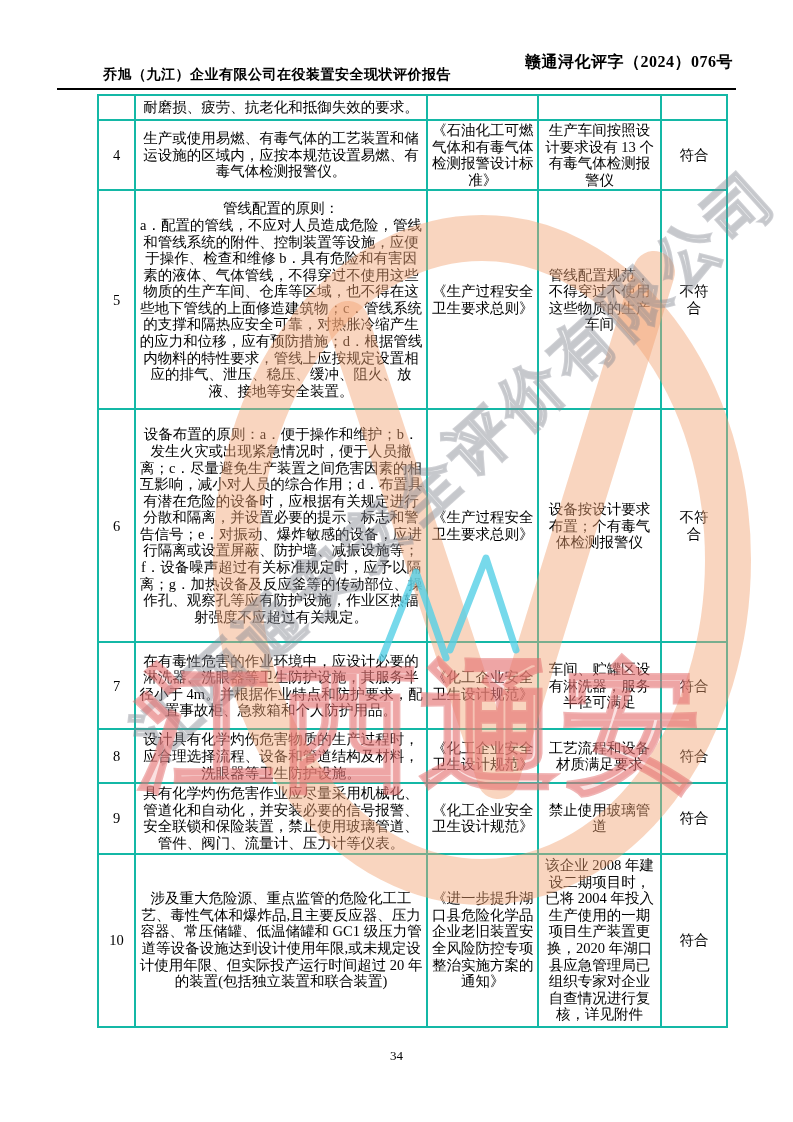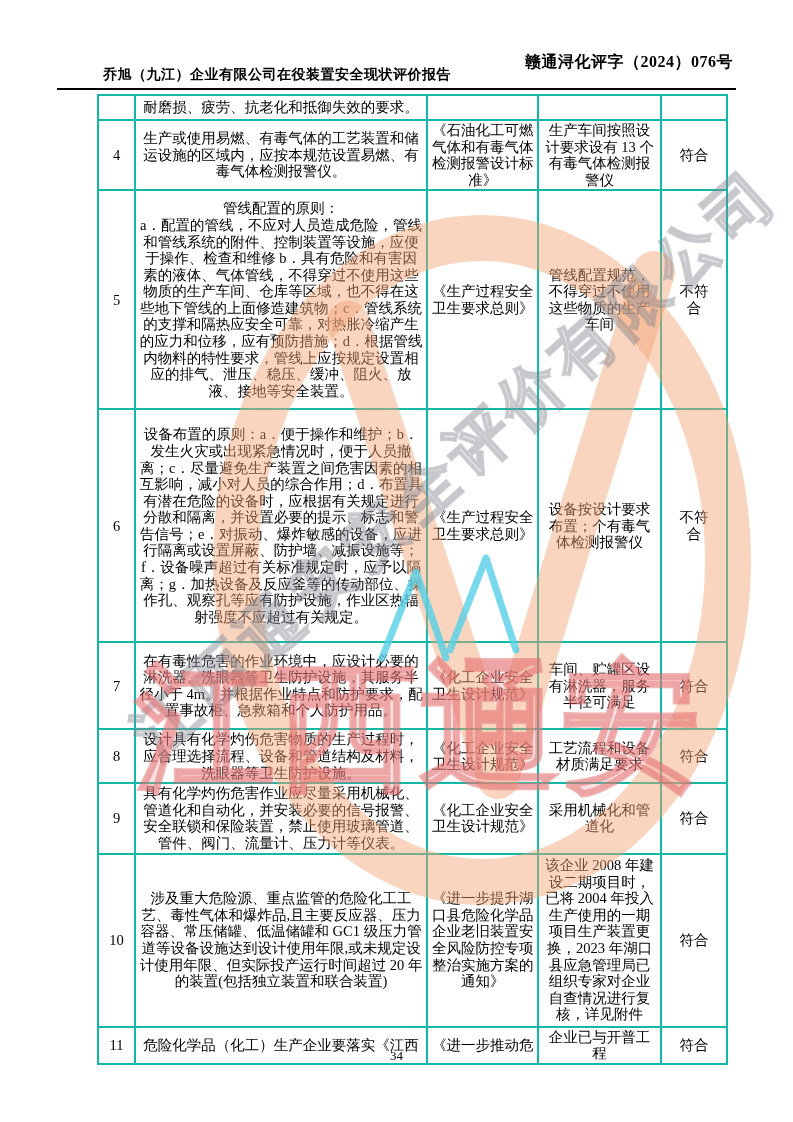--- a/index.html
+++ b/index.html
@@ -126,35 +126,28 @@
           <td class="c-no">8</td>
           <td class="c-content">设计具有化学灼伤危害物质的生产过程时，应合理选择流程、设备和管道结构及材料，洗眼器等卫生防护设施。</td>
           <td class="c-basis">《化工企业安全卫生设计规范》</td>
           <td class="c-note">工艺流程和设备材质满足要求</td>
           <td class="c-result"><span class="res">符合</span></td>
         </tr>
         <tr style="height: 70px;">
           <td class="c-no">9</td>
           <td class="c-content">具有化学灼伤危害作业应尽量采用机械化、管道化和自动化，并安装必要的信号报警、安全联锁和保险装置，禁止使用玻璃管道、管件、阀门、流量计、压力计等仪表。</td>
           <td class="c-basis">《化工企业安全卫生设计规范》</td>
-          <td class="c-note">采用机械化和管道化</td>
+          <td class="c-note">禁止使用玻璃管道</td>
           <td class="c-result"><span class="res">符合</span></td>
         </tr>
         <tr style="height: 173px;">
           <td class="c-no">10</td>
           <td class="c-content">涉及重大危险源、重点监管的危险化工工艺、毒性气体和爆炸品,且主要反应器、压力容器、常压储罐、低温储罐和 GC1 级压力管道等设备设施达到设计使用年限,或未规定设计使用年限、但实际投产运行时间超过 20 年的装置(包括独立装置和联合装置)</td>
           <td class="c-basis">《进一步提升湖口县危险化学品企业老旧装置安全风险防控专项整治实施方案的通知》</td>
-          <td class="c-note">该企业 2008 年建设二期项目时，已将 2004 年投入生产使用的一期项目生产装置更换，2023 年湖口县应急管理局已组织专家对企业自查情况进行复核，详见附件</td>
-          <td class="c-result"><span class="res">符合</span></td>
-        </tr>
-        <tr style="height: 26px;">
-          <td class="c-no">11</td>
-          <td class="c-content">危险化学品（化工）生产企业要落实《江西</td>
-          <td class="c-basis">《进一步推动危</td>
-          <td class="c-note">企业已与开普工程</td>
+          <td class="c-note">该企业 2008 年建设二期项目时，已将 2004 年投入生产使用的一期项目生产装置更换，2020 年湖口县应急管理局已组织专家对企业自查情况进行复核，详见附件</td>
           <td class="c-result"><span class="res">符合</span></td>
         </tr>
       </tbody>
   </table>
 
   <div class="wm">
     <svg class="wm-svg" width="793" height="1122" viewBox="0 0 793 1122">
       <ellipse cx="482" cy="560" rx="246" ry="322" fill="none" stroke="#f2a171" stroke-width="46" opacity="0.45"></ellipse>
       <path d="M 348 322 L 498 778 L 654 272" fill="none" stroke="#f2a171" stroke-width="42" opacity="0.45" stroke-linecap="round" stroke-linejoin="round"></path>
       <path d="M 382 658 L 416 572 L 446 658 M 450 650 L 486 558 L 516 650" fill="none" stroke="#55cfe6" stroke-width="7" opacity="0.8" stroke-linecap="round" stroke-linejoin="round"></path>

